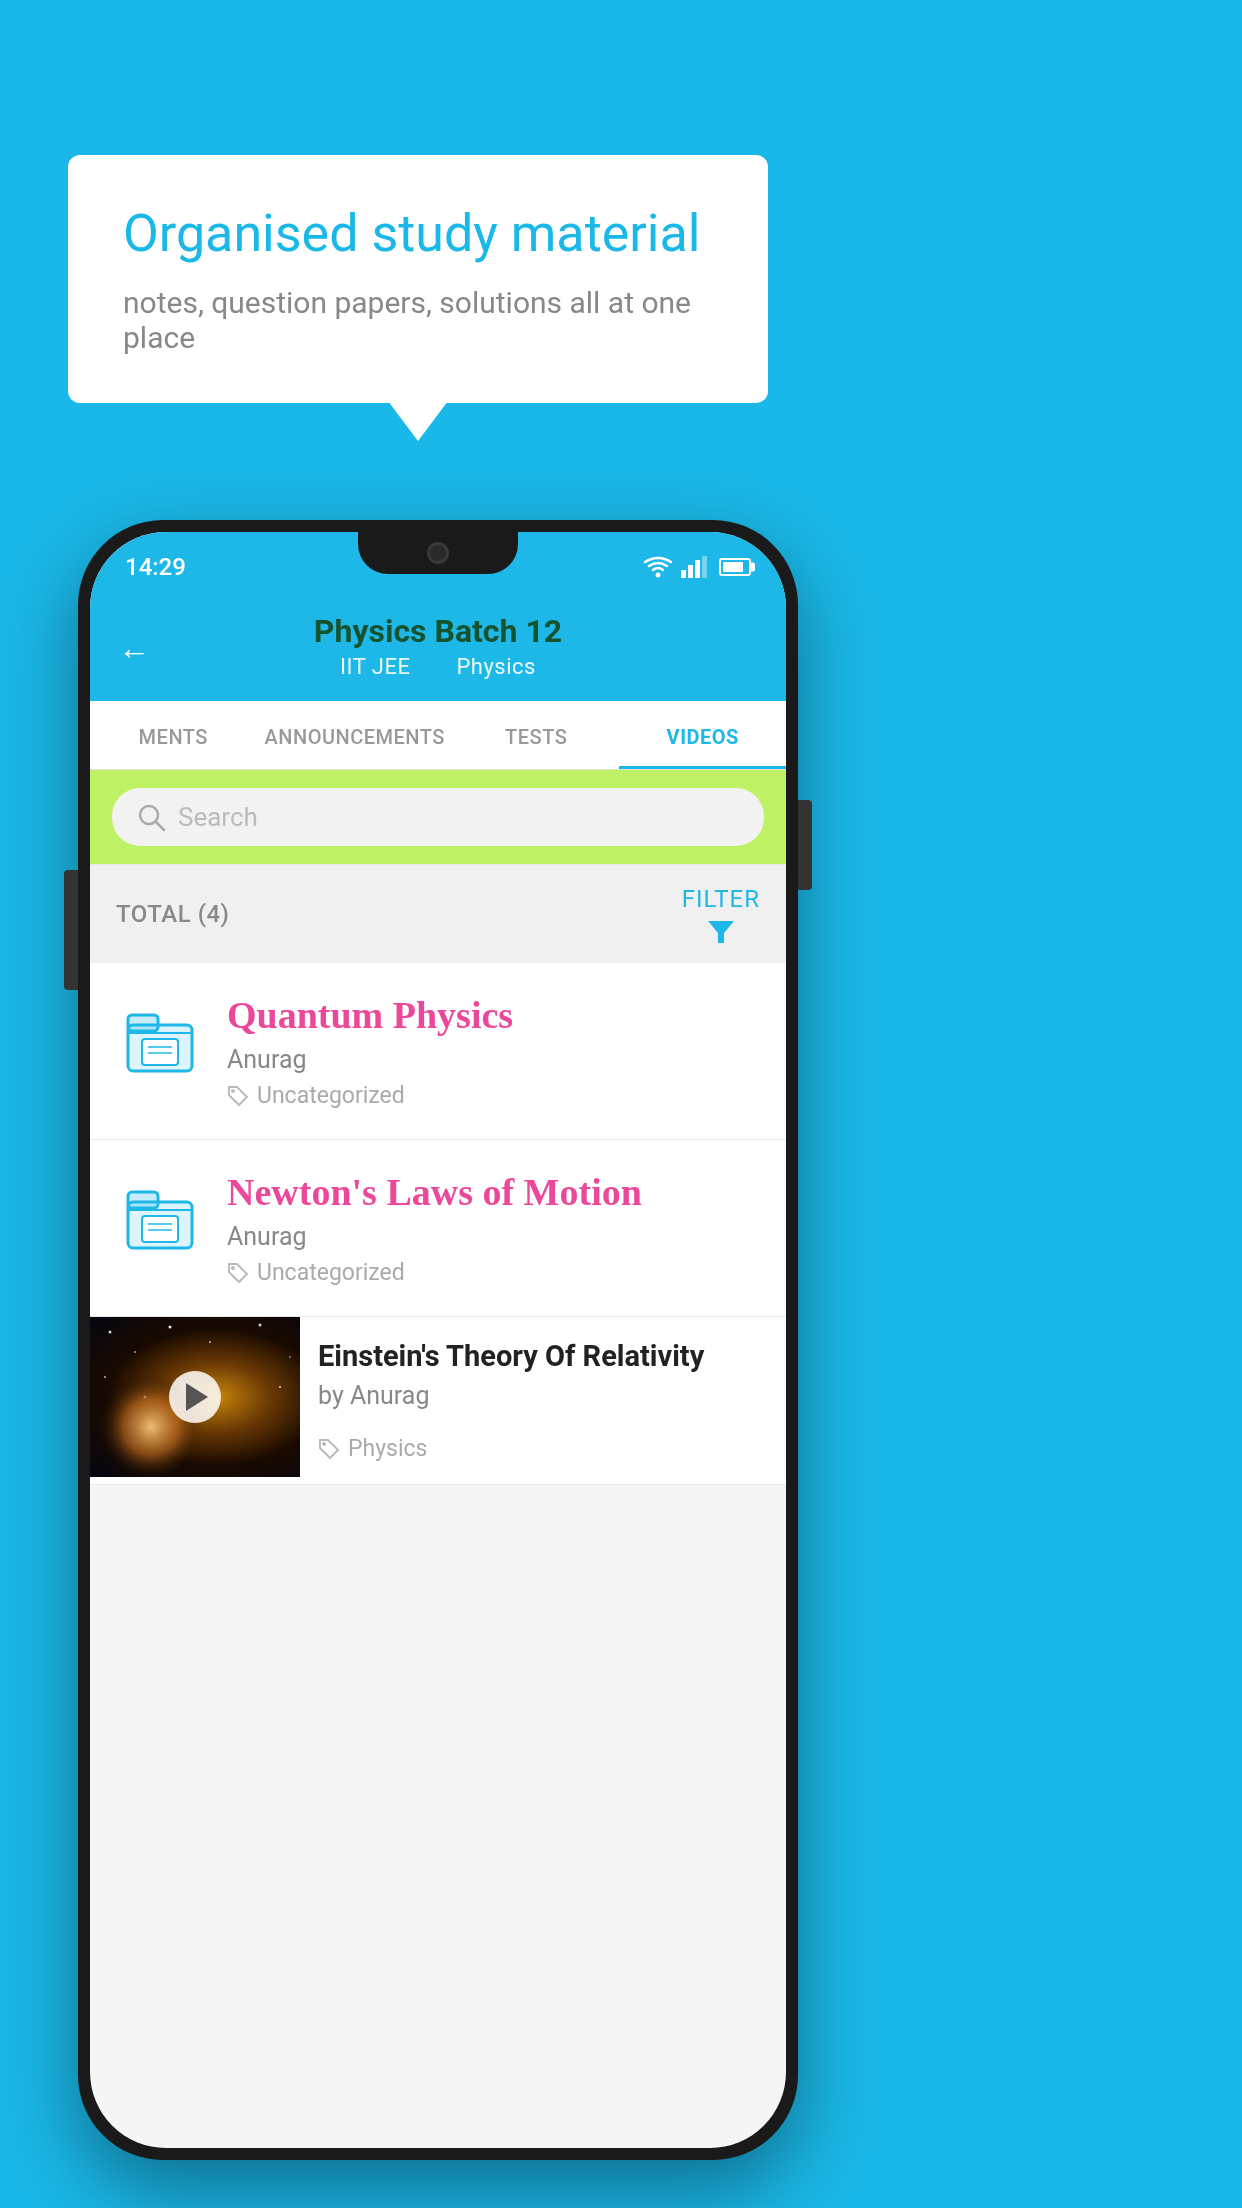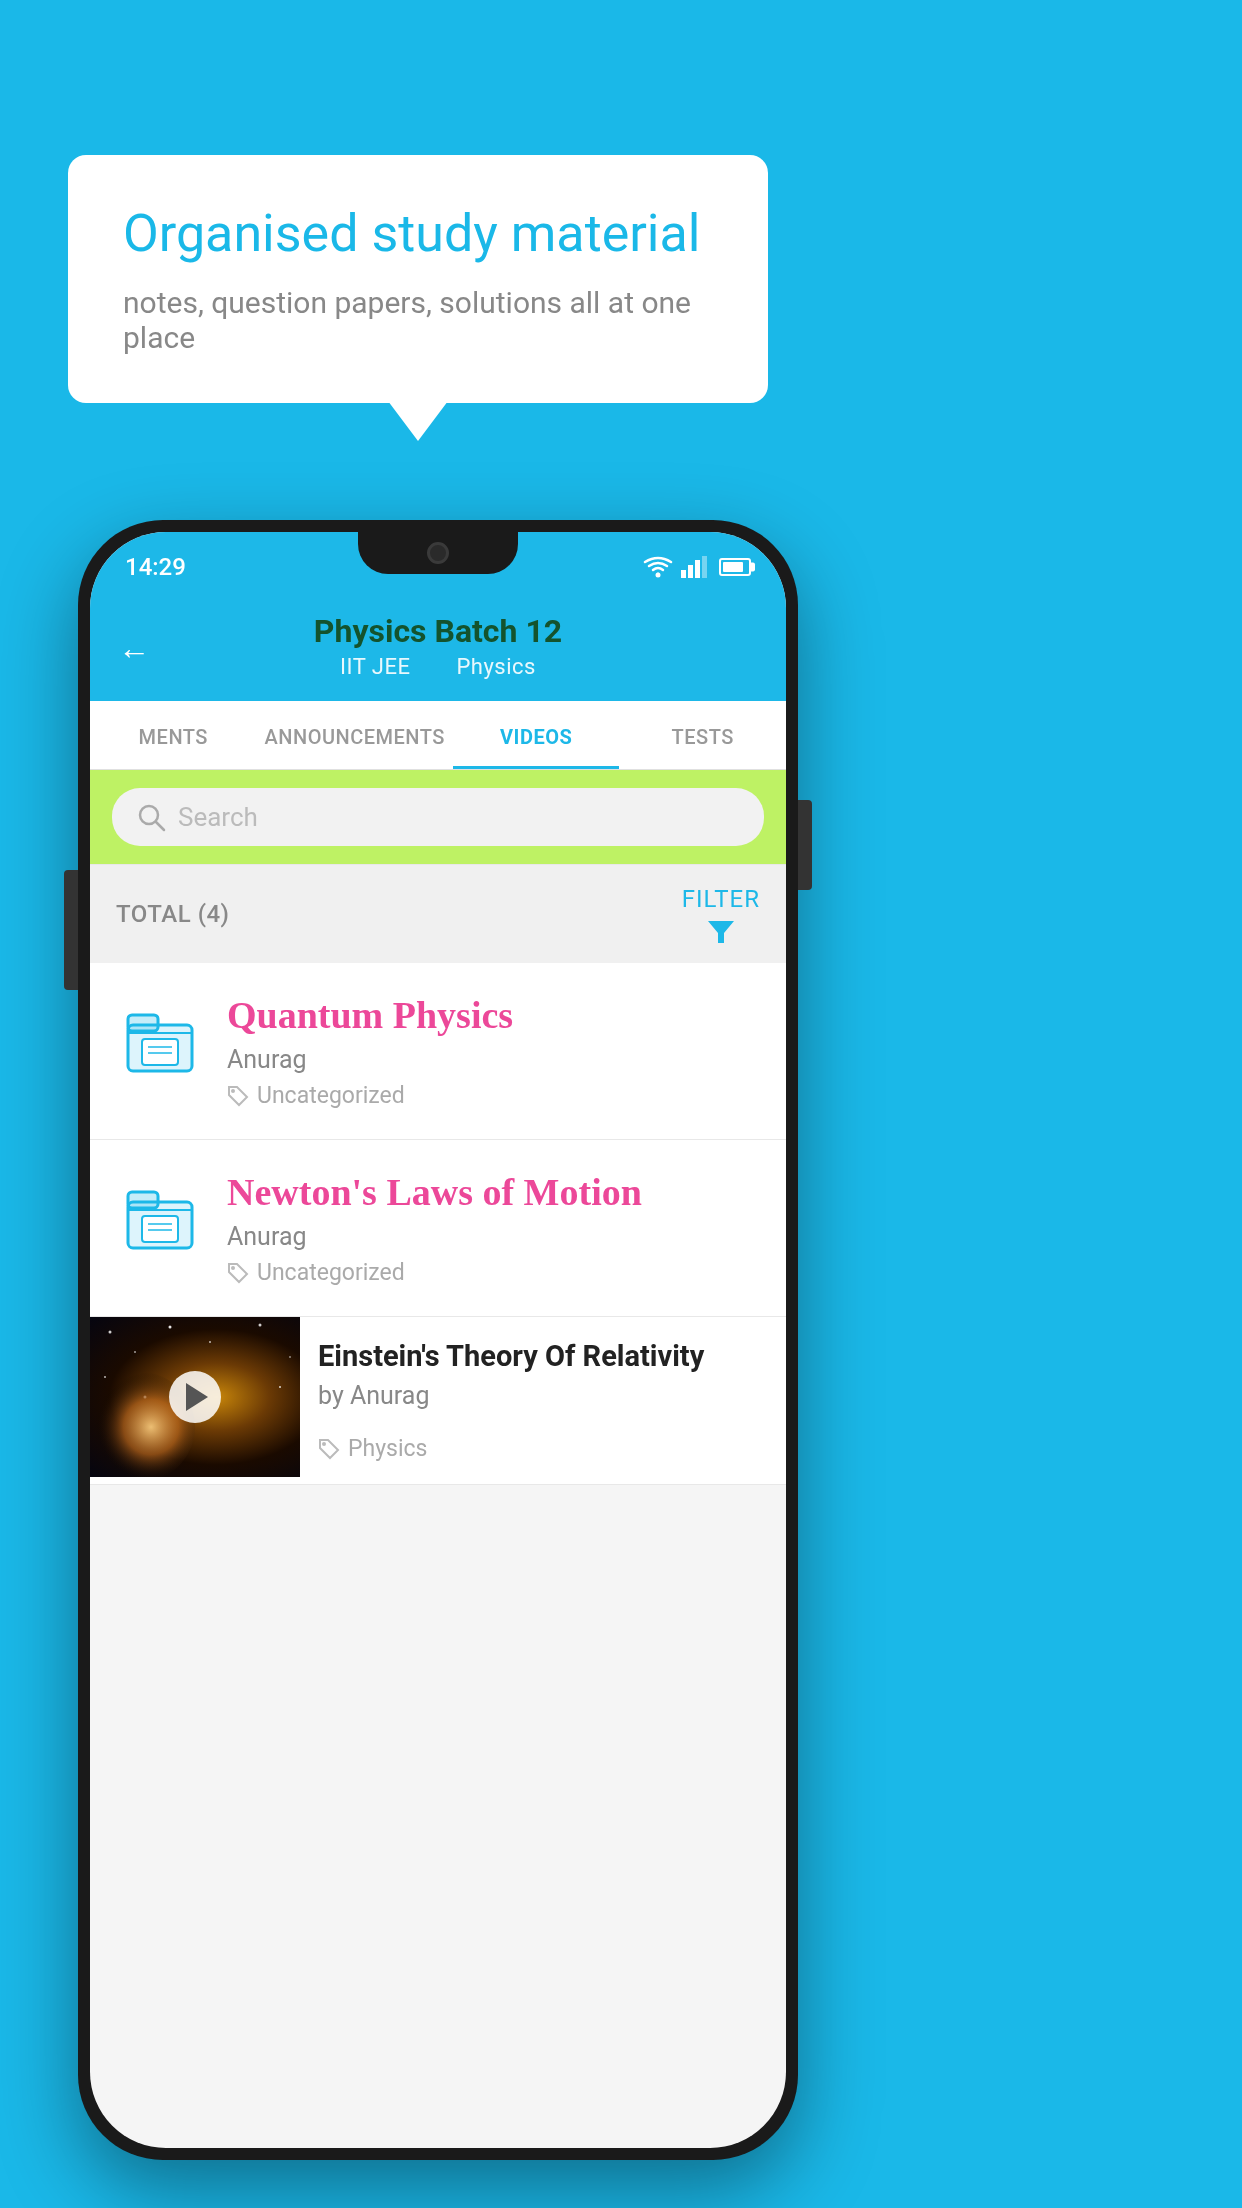--- a/index.html
+++ b/index.html
@@ -17,21 +17,21 @@
     
     .speech-bubble-container {
       position: absolute;
       top: 155px;
       left: 68px;
       width: 700px;
     }
 
     .speech-bubble {
       background: white;
-      border-radius: 18px;
+      border-radius: 12px;
       padding: 48px 55px;
       position: relative;
     }
 
     .speech-bubble::after {
       content: '';
       position: absolute;
       bottom: -38px;
       left: 50%;
       transform: translateX(-50%);
@@ -488,22 +488,22 @@
           <div class="header-subtitle">
             <span>IIT JEE</span>
             <span>  </span>
             <span>Physics</span>
           </div>
         </div>
 
         <div class="tabs-bar">
           <div class="tab-item">MENTS</div>
           <div class="tab-item">ANNOUNCEMENTS</div>
+          <div class="tab-item">TESTS</div>
           <div class="tab-item active">VIDEOS</div>
-          <div class="tab-item">TESTS</div>
         </div>
 
         <div class="search-container">
           <div class="search-bar">
             <svg width="30" height="30" viewBox="0 0 30 30" fill="none">
               <circle cx="13" cy="13" r="9" stroke="#aaa" stroke-width="2.5"></circle>
               <line x1="20" y1="20" x2="28" y2="28" stroke="#aaa" stroke-width="2.5" stroke-linecap="round"></line>
             </svg>
             <span class="search-text">Search</span>
           </div>

